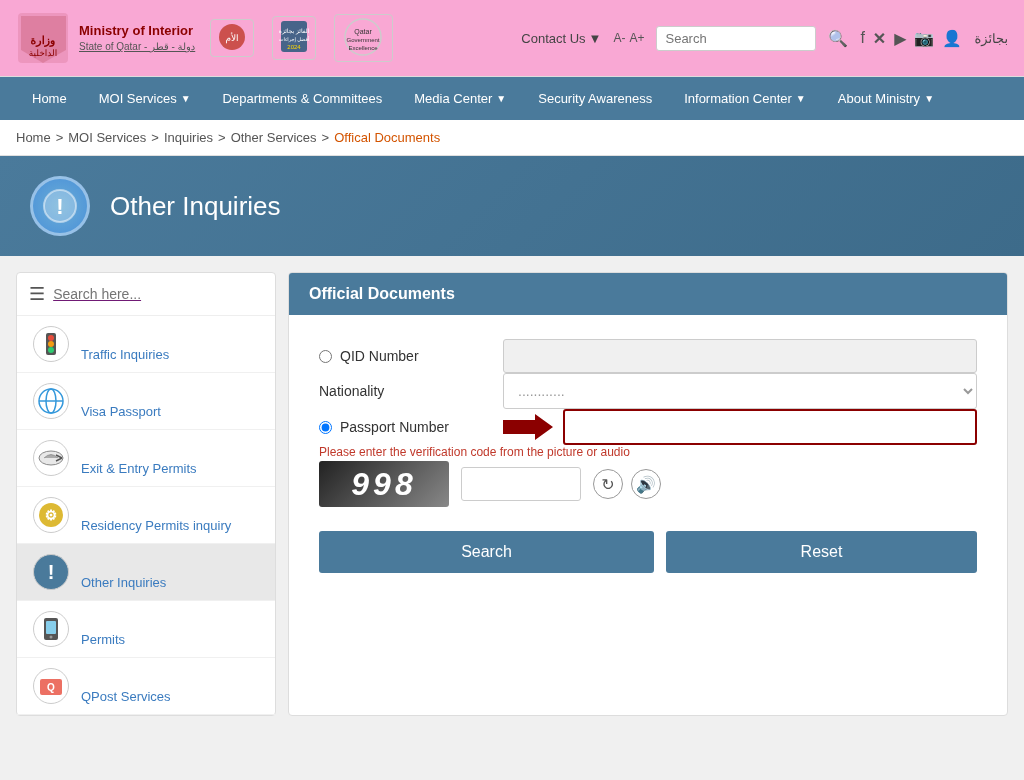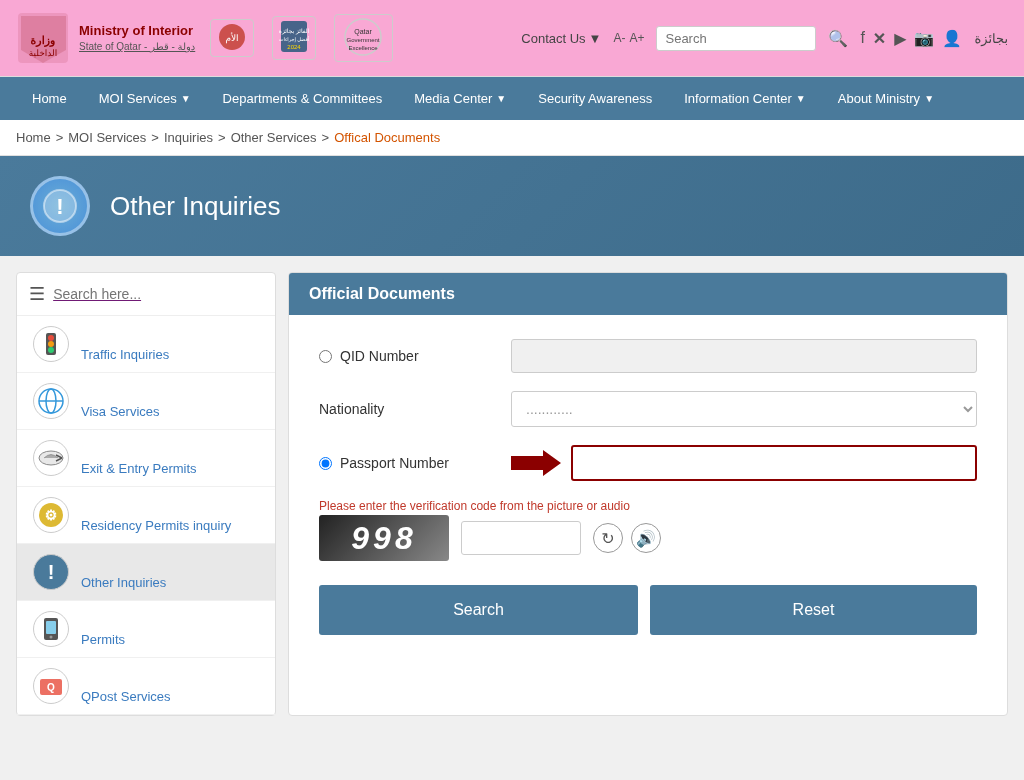--- a/index.html
+++ b/index.html
@@ -190,22 +190,21 @@
       background: #4a7a9b;
       color: #fff;
       padding: 12px 20px;
       font-size: 16px;
       font-weight: bold;
     }
     .form-body { padding: 24px 30px; }
     .form-row {
       display: flex;
       align-items: center;
-      margin-bottom: 18px;
-      gap: 32px;
+      gap: 24px;
     }
     .form-row label {
       display: flex;
       align-items: center;
       gap: 8px;
       min-width: 160px;
       font-size: 14px;
       color: #333;
     }
     .form-row input[type="radio"] { margin: 0; cursor: pointer; }
@@ -299,21 +298,21 @@
       padding: 12px;
       font-size: 16px;
       border-radius: 3px;
       cursor: pointer;
     }
     .btn-reset {
       flex: 1;
       background: #4a7a9b;
       color: #fff;
       border: none;
-      padding: 16px;
+      padding: 0;
       font-size: 16px;
       border-radius: 3px;
       cursor: pointer;
     }
   </style>
 </head>
 <body>
 
 <div class="top-header">
   <div class="logo-area">
@@ -447,21 +446,21 @@
     </div>
 
     <div class="sidebar-item">
       <div class="sidebar-icon icon-visa">
         <svg width="30" height="30" viewBox="0 0 30 30">
           <circle cx="15" cy="15" r="12" fill="none" stroke="#3498db" stroke-width="1.5"></circle>
           <ellipse cx="15" cy="15" rx="5" ry="12" fill="none" stroke="#3498db" stroke-width="1.5"></ellipse>
           <line x1="3" y1="15" x2="27" y2="15" stroke="#3498db" stroke-width="1.5"></line>
         </svg>
       </div>
-      <span>Visa Services</span>
+      <span>Visa Passport</span>
     </div>
 
     <div class="sidebar-item">
       <div class="sidebar-icon icon-exit">
         <svg width="30" height="30" viewBox="0 0 30 30">
           <ellipse cx="15" cy="15" rx="12" ry="7" fill="#e8e8e8" stroke="#888" stroke-width="1"></ellipse>
           <path d="M8 15 Q15 8 22 15" fill="#aaa" stroke="#666" stroke-width="0.5"></path>
           <line x1="20" y1="12" x2="26" y2="15" stroke="#555" stroke-width="1.5"></line>
           <line x1="20" y1="18" x2="26" y2="15" stroke="#555" stroke-width="1.5"></line>
         </svg>

